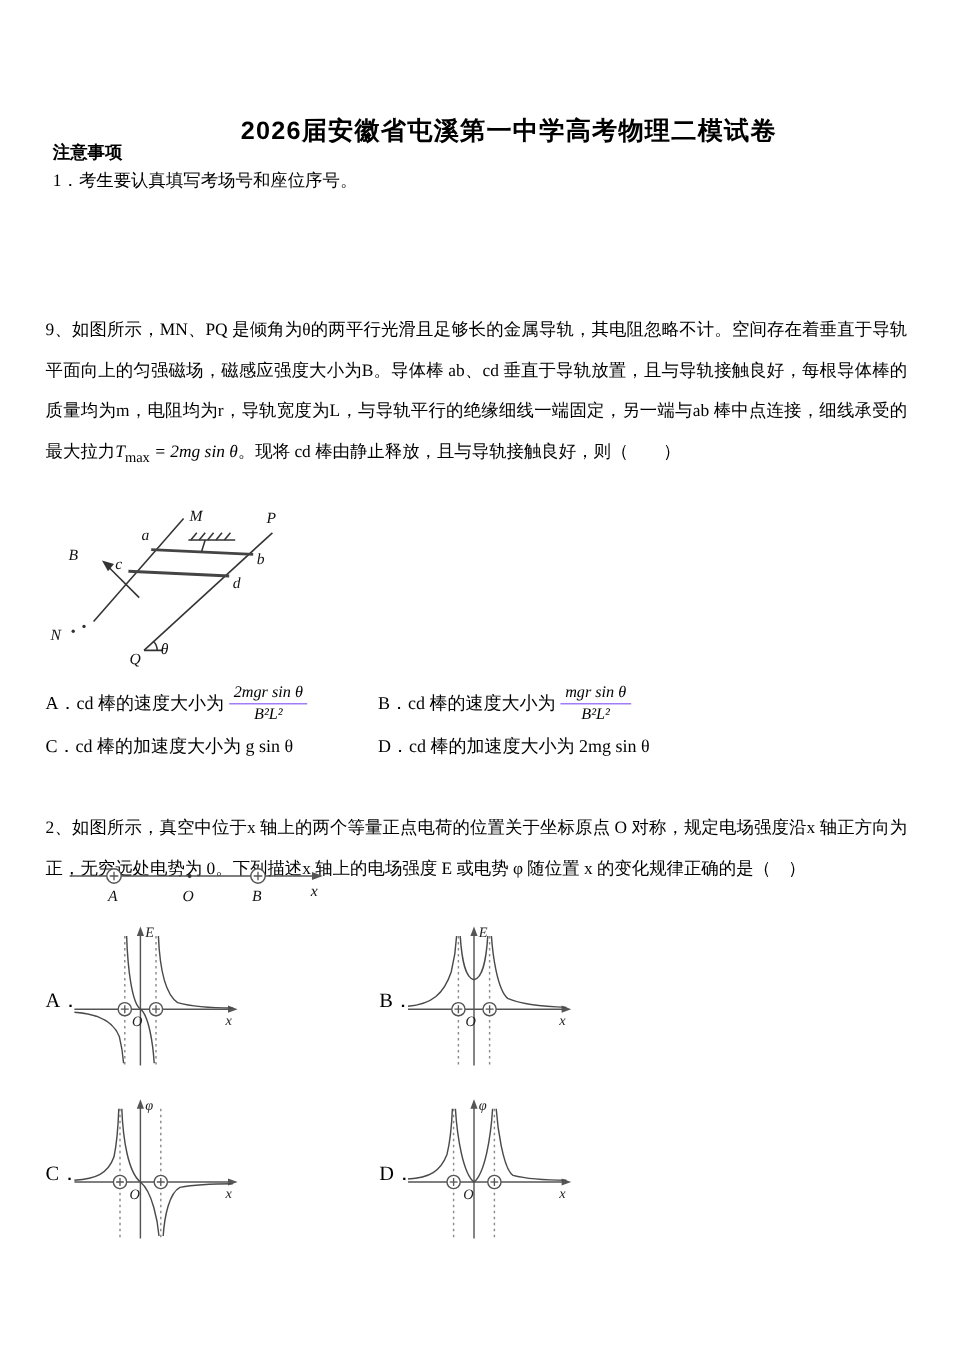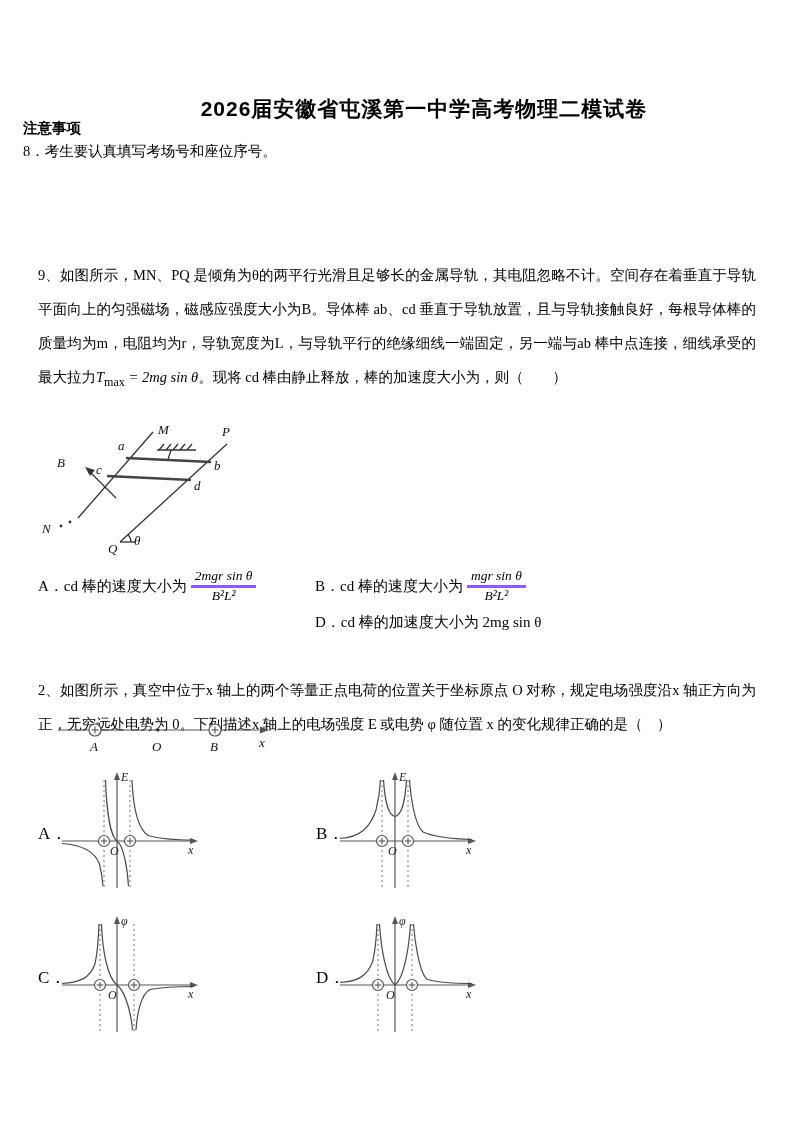--- a/index.html
+++ b/index.html
@@ -1,30 +1,30 @@
 <!DOCTYPE html>
 <html><head>
 <meta charset="utf-8">
 <style>
   html,body{margin:0;padding:0;background:#fff;}
   body{width:794px;height:1123px;position:relative;font-family:"Liberation Serif",serif;color:#000;}
   .page{position:absolute;inset:0;background:#fff;overflow:hidden;}
   .title{position:absolute;top:84px;left:16px;width:100%;text-align:center;margin:11px;
          font-family:Liberation Sans, sans-serif;font-weight:bold;font-size:21px;letter-spacing:1px;}
-  .notes{position:absolute;left:23px;top:117px;width:718px;font-size:14.5px;line-height:23px;}
+  .notes{position:absolute;left:44px;top:117px;width:718px;font-size:14.5px;line-height:23px;}
   .notes-head{font-weight:bold;}
   .section-head{position:absolute;left:38px;top:240px;width:720px;font-size:14.5px;line-height:22px;}
   .qtext{position:absolute;left:38px;width:718px;font-size:14.5px;line-height:34px;text-align:justify;margin:0;}
   #q1text{top:258px;}
   #q2text{top:673px;}
   .fig{position:absolute;}
   .opt{position:absolute;font-size:15px;}
   .opt-ab{display:flex;align-items:center;height:52px;}
   .frac{display:inline-block;vertical-align:middle;text-align:center;font-style:italic;font-size:13.5px;line-height:1.25;margin-left:4px;}
-  .frac .num{display:block;border-bottom:3px solid #8b5cf6;padding:0 4px;}
+  .frac .num{display:block;border-bottom:1px solid #8b5cf6;padding:0 4px;}
   .frac .den{display:block;}
   .glabel{position:absolute;font-size:17px;}
   
   .ax{stroke:#555;stroke-width:1.2;fill:none;}
   .axf{fill:#555;stroke:none;}
   .dash{stroke:#8a8a8a;stroke-width:1.2;stroke-dasharray:2 3;fill:none;}
   .curve{stroke:#4a4a4a;stroke-width:1.2;fill:none;}
   .charge circle{fill:#fff;stroke:#555;stroke-width:1.2;}
   .charge line{stroke:#555;stroke-width:1.1;}
   .it{font-style:italic;font-family:"Liberation Serif",serif;font-size:12px;fill:#222;}
@@ -35,25 +35,25 @@
 </style>
 </head>
 <body>
 
 <div class="page">
 
   <h1 class="title">2026届安徽省屯溪第一中学高考物理二模试卷</h1>
 
   <div class="notes">
     <div class="notes-head">注意事项</div>
-    <div class="note-item">8．考生要认真填写考场号和座位序号。</div>
-  </div>
-
-
-  <p class="qtext" id="q1text"><span>9、如图所示，MN、PQ 是倾角为θ的两平行光滑且足够长的金属导轨，其电阻忽略不计。空间存在着垂直于导轨平面向上的匀强磁场，磁感应强度大小为B。导体棒 ab、cd 垂直于导轨放置，且与导轨接触良好，每根导体棒的质量均为m，电阻均为r，导轨宽度为L，与导轨平行的绝缘细线一端固定，另一端与ab 棒中点连接，细线承受的最大拉力</span><i>T</i><sub>max</sub><i> = 2mg sin θ</i><span>。现将 cd 棒由静止释放，棒的加速度大小为，则（　　）</span></p>
+    <div class="note-item">1．考生要认真填写考场号和座位序号。</div>
+  </div>
+
+
+  <p class="qtext" id="q1text"><span>9、如图所示，MN、PQ 是倾角为θ的两平行光滑且足够长的金属导轨，其电阻忽略不计。空间存在着垂直于导轨平面向上的匀强磁场，磁感应强度大小为B。导体棒 ab、cd 垂直于导轨放置，且与导轨接触良好，每根导体棒的质量均为m，电阻均为r，导轨宽度为L，与导轨平行的绝缘细线一端固定，另一端与ab 棒中点连接，细线承受的最大拉力</span><i>T</i><sub>max</sub><i> = 2mg sin θ</i><span>。现将 cd 棒由静止释放，且与导轨接触良好，则（　　）</span></p>
 
   <svg class="fig" style="left:30px;top:418px" width="230" height="140" viewBox="0 0 230 140">
 
     <line class="figline" x1="123" y1="14" x2="48" y2="100"></line>
     <circle class="figfill" cx="40" cy="104" r="1.4"></circle>
     <circle class="figfill" cx="31" cy="108" r="1.4"></circle>
     <line class="figline" x1="197" y1="26" x2="90" y2="124"></line>
 
     <line class="figbar" x1="96" y1="40" x2="181" y2="44"></line>
     <line class="figbar" x1="77" y1="58" x2="161" y2="62"></line>
@@ -97,20 +97,23 @@
       </span>
   </div>
   <div class="opt opt-ab" style="left:315px;top:560px">
     <span>B．</span>
       <span>cd 棒的速度大小为</span>
     <span class="frac">
         <span class="num">mgr sin θ</span>
         <span class="den">B²L²</span>
       </span>
   </div>
+  <div class="opt" style="left:38px;top:613px">
+    <span>C．</span><span>cd 棒的加速度大小为 g sin θ</span>
+  </div>
   <div class="opt" style="left:315px;top:613px">
     <span>D．</span><span>cd 棒的加速度大小为 2mg sin θ</span>
   </div>
 
   <p class="qtext" id="q2text">2、如图所示，真空中位于x 轴上的两个等量正点电荷的位置关于坐标原点 O 对称，规定电场强度沿x 轴正方向为正，无穷远处电势为 0。下列描述x 轴上的电场强度 E 或电势 φ 随位置 x 的变化规律正确的是（　）</p>
 
   <svg class="fig" style="left:45px;top:714px" width="240" height="50" viewBox="0 0 240 50">
     <line class="ax" x1="13" y1="16" x2="217" y2="16"></line>
     <path class="axf" d="M224 16 l-9 -3.4 v6.8 z"></path>
     <g class="charge">

